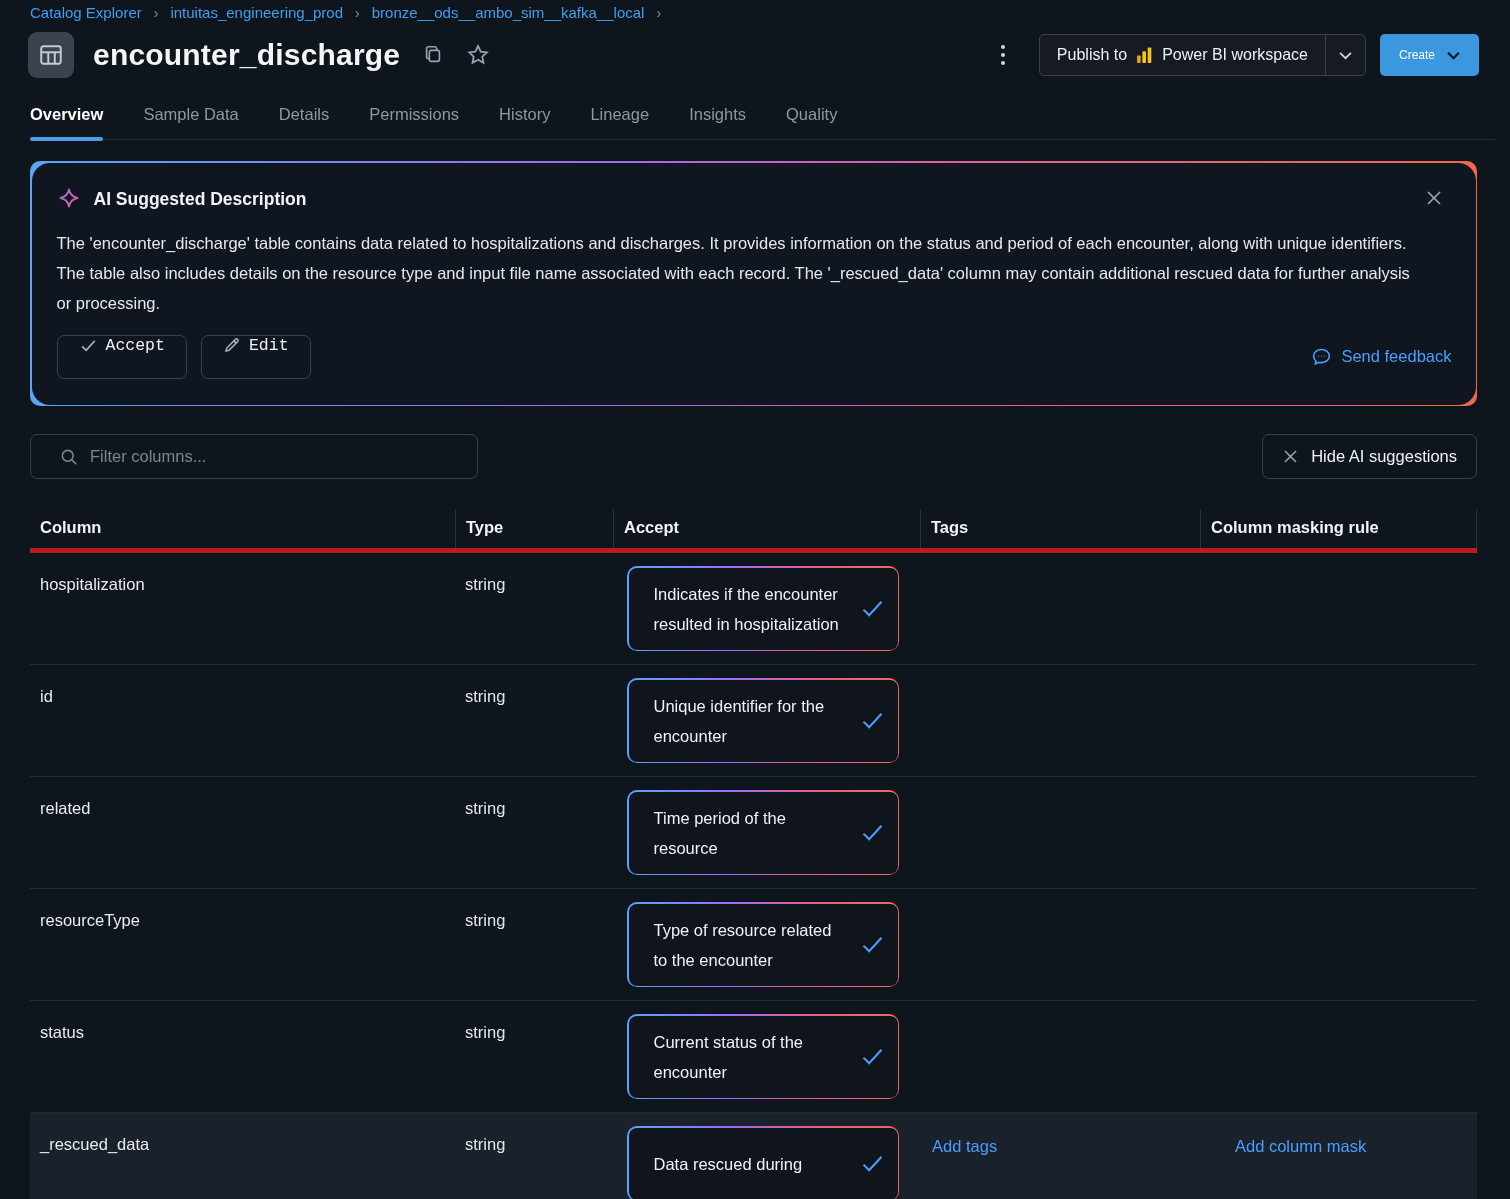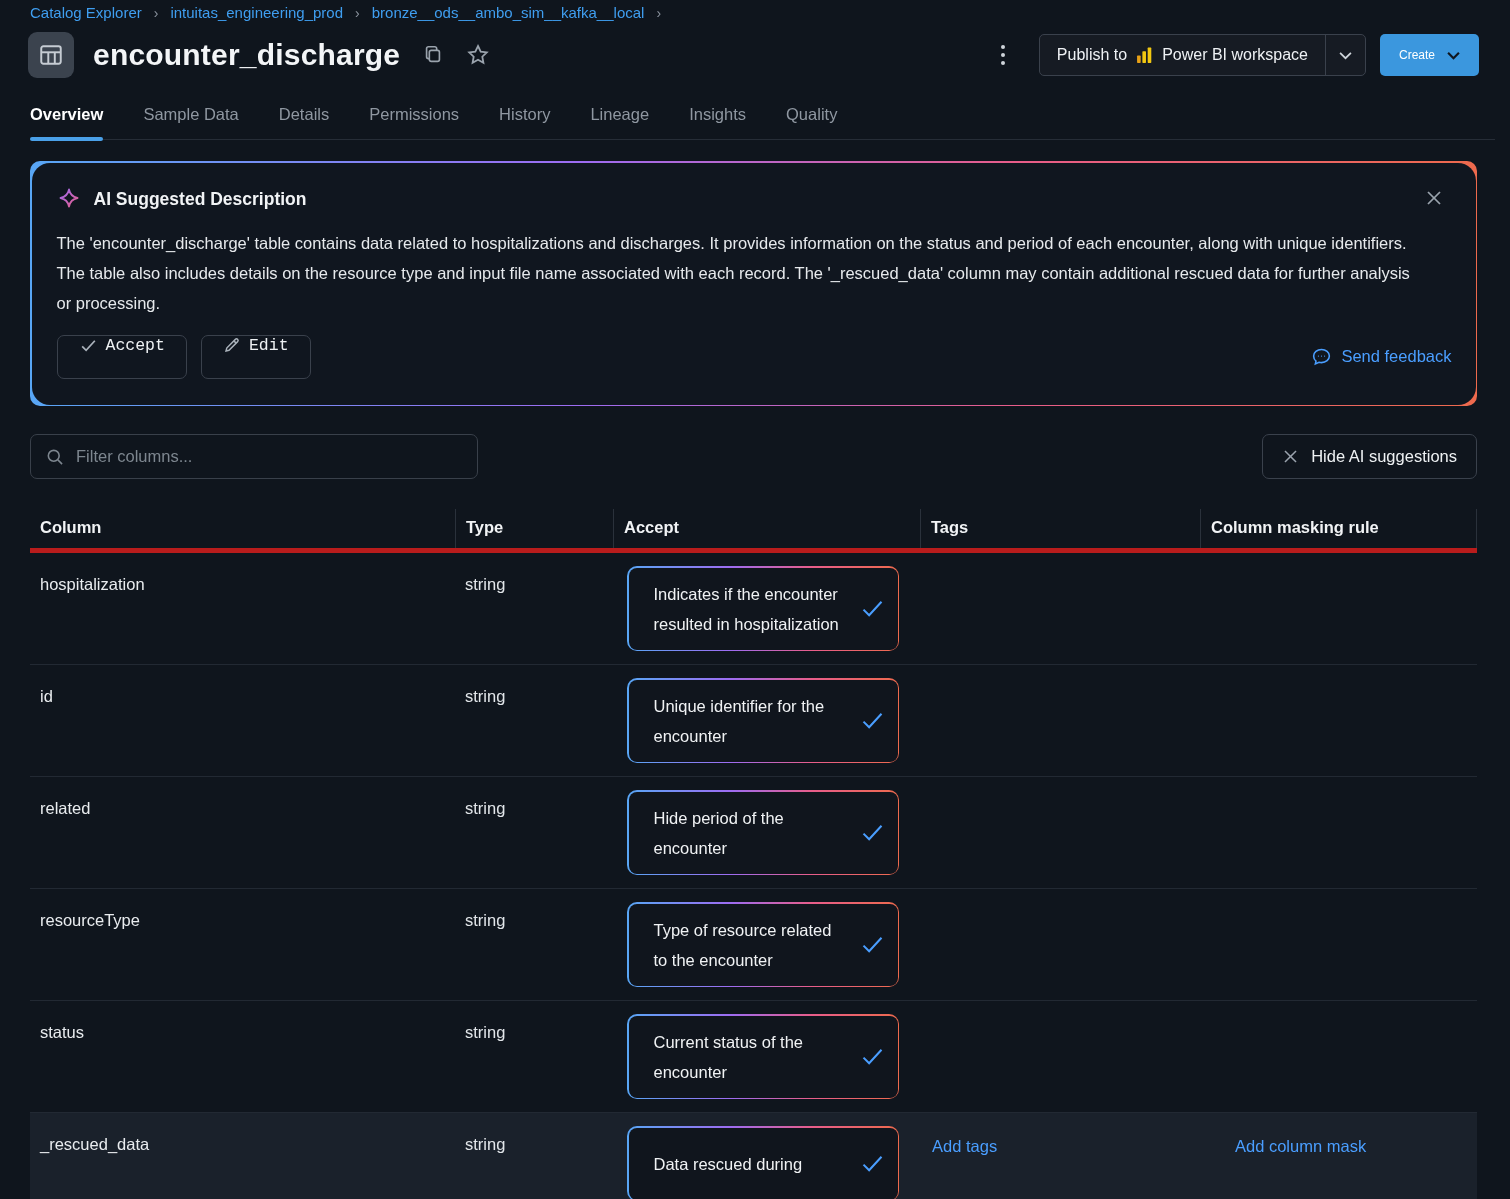--- a/index.html
+++ b/index.html
@@ -58,21 +58,21 @@
                border:1px solid #3a414c; border-radius:7px; background:transparent; color:#eef1f3;
                font-size:16.5px; cursor:pointer; font-family:Liberation Mono, monospace; }
   .ghost-btn + .ghost-btn { margin-left:14px; }
   .ghost-btn .gi { color:#aab2bb; display:flex; }
   .feedback-link { margin-left:auto; display:flex; align-items:center; gap:9px; color:#4a9eff;
                    font-size:16.5px; cursor:pointer; text-decoration:none; }
 
   
   .toolbar { display:flex; align-items:center; justify-content:space-between; margin:28px 18px 0 30px; }
   .filter-box { display:flex; align-items:center; gap:11px; width:448px; height:45px;
-                border:1px solid #39404a; border-radius:7px; padding:0 14px; background:transparent; }
+                border:1px solid #39404a; border-radius:7px; padding:0 28px; background:transparent; }
   .filter-box input { flex:1; background:transparent; border:none; outline:none; color:#dfe3e7;
                       font-size:16.5px; font-family:inherit; }
   .filter-box input::placeholder { color:#7d868f; }
   .hide-ai-btn { display:flex; align-items:center; gap:12px; height:45px; padding:0 19px;
                  border:1px solid #3a414c; border-radius:7px; background:transparent; color:#eef1f3;
                  font-size:16.5px; cursor:pointer; font-family:inherit; }
   .hide-ai-btn .gi { color:#9aa3ad; display:flex; }
 
   
   .coltable { margin:30px 18px 0 30px; }
@@ -298,21 +298,21 @@
       <div class="td tags"></div>
       <div class="td mask"></div>
     </div>
 
     <div class="trow">
       <div class="td">related</div>
       <div class="td type">string</div>
       <div class="td comment">
         <div class="grad-border comment-box">
           <div class="comment-inner">
-            <span class="comment-text">Hide period of the encounter</span>
+            <span class="comment-text">Time period of the resource</span>
             <span class="cb-check">
               <svg width="27" height="27" viewBox="0 0 24 24" fill="none" stroke="#4a9eff" stroke-width="1.8">
                   <path d="M4 13l5 5L20 6"></path>
                 </svg>
             </span>
           </div>
         </div>
       </div>
       <div class="td tags"></div>
       <div class="td mask"></div>

